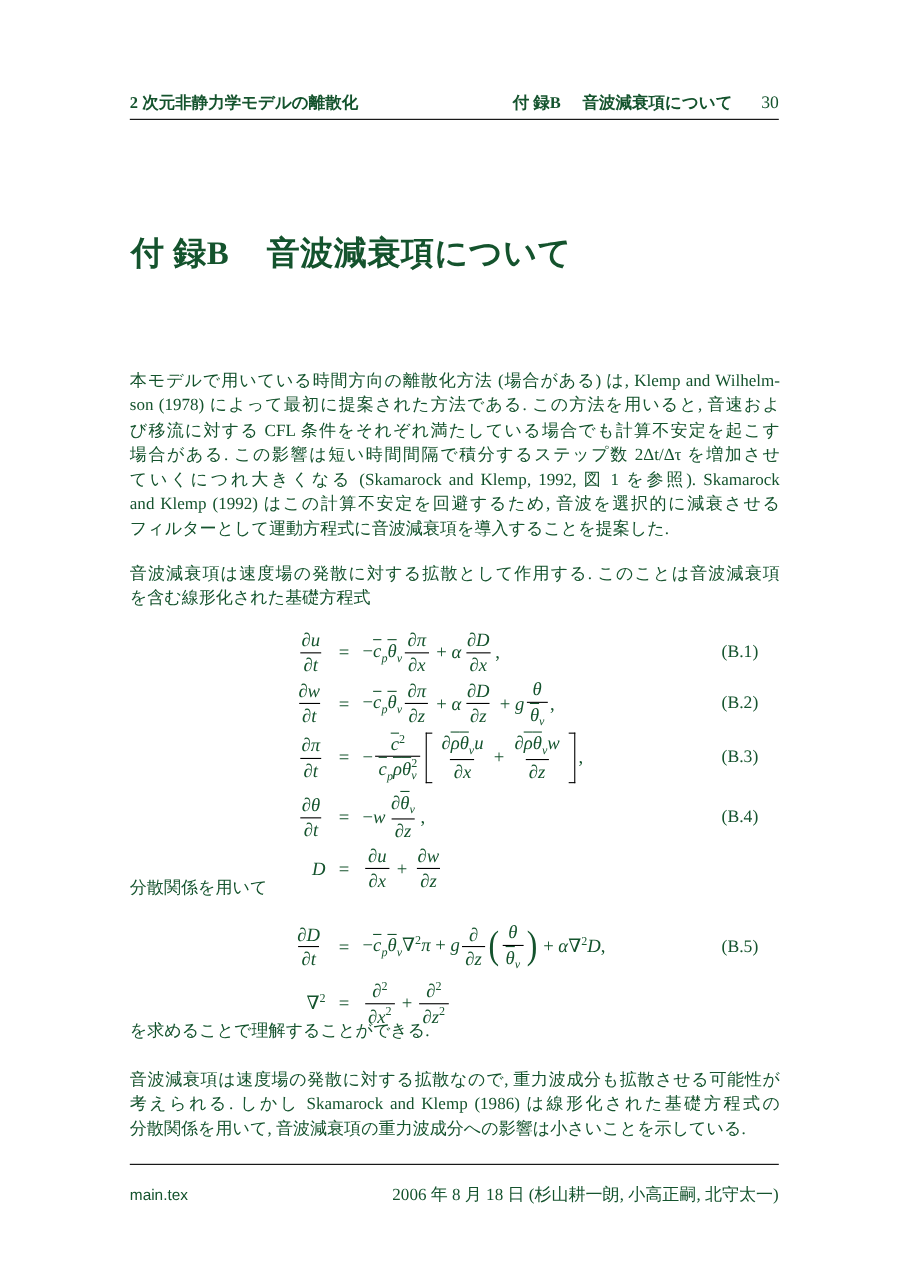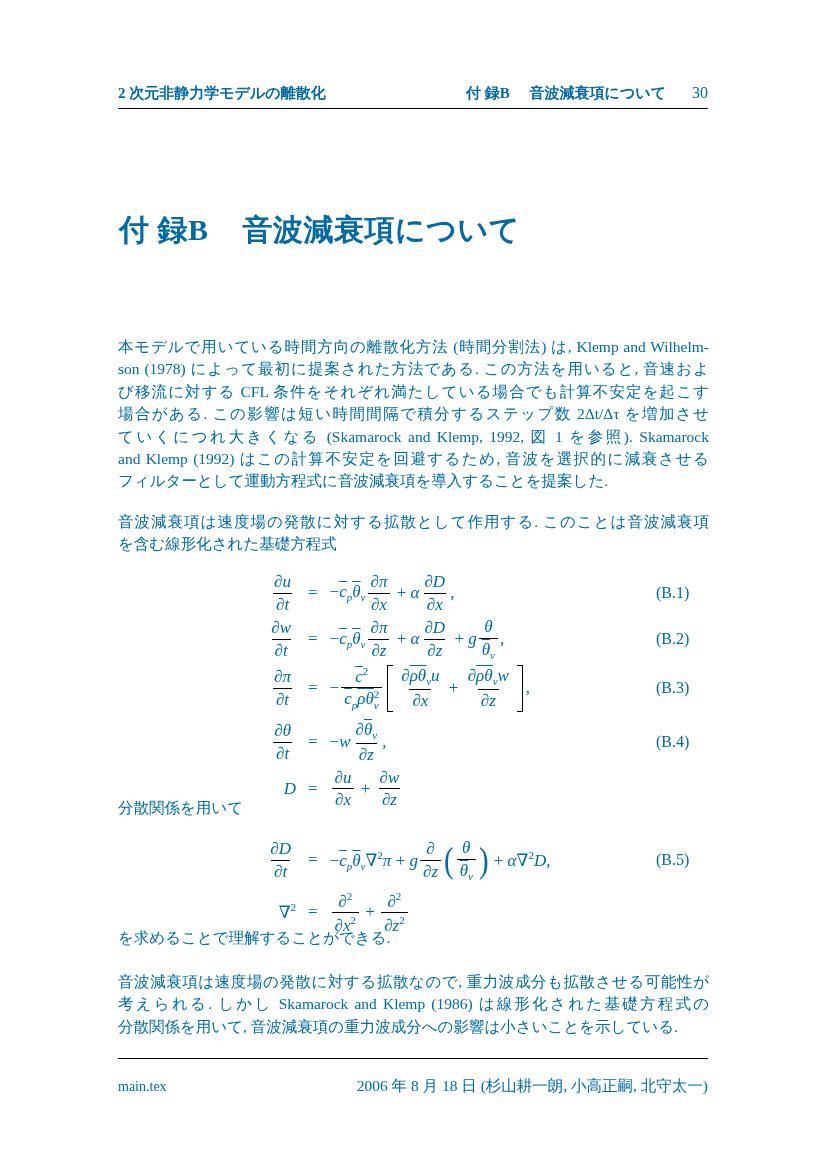--- a/index.html
+++ b/index.html
@@ -1,18 +1,18 @@
 <!DOCTYPE html>
 <html><head>
 <meta charset="utf-8">
 <style>
   html, body { margin:0; padding:0; background:#ffffff; }
   .page {
     position:relative; width:826px; height:1169px; background:#ffffff;
-    color:#0369a1; font-family:"Liberation Serif","DejaVu Serif",serif;
+    color:#14532d; font-family:"Liberation Serif","DejaVu Serif",serif;
     overflow:hidden;
   }
 
   
   .pagehead {
     position:absolute; left:118px; top:84px; width:590px;
     display:flex; align-items:baseline;
     border-bottom:1.5px solid #000; padding-bottom:5px;
     font-weight:bold; font-size:15px;
   }
@@ -62,41 +62,41 @@
   .sqb.left  { border-left:1.5px solid #000;  border-top:1.5px solid #000; border-bottom:1.5px solid #000; }
   .sqb.right { border-right:1.5px solid #000; border-top:1.5px solid #000; border-bottom:1.5px solid #000; }
   .bigp { font-size:170%; line-height:1; transform:scaleY(1.25); margin:0 1px; }
 
   
   .pagefoot {
     position:absolute; left:118px; top:1058px; width:590px;
     border-top:1.5px solid #000; padding-top:5px;
     display:flex; align-items:baseline; font-size:15px;
   }
-  .foot-file { font-family:Liberation Serif, serif; font-size:14px; }
+  .foot-file { font-family:Liberation Sans, sans-serif; font-size:14px; }
   .foot-date { margin-left:auto; font-size:15.5px;margin-top:12px; }
 </style>
 </head>
 <body>
 
 <div class="page">
 
   <header class="pagehead">
     <span class="head-section">2 次元非静力学モデルの離散化</span>
     <span class="head-right">
       <span class="head-chapter-label">付 録B</span>
       <span class="head-chapter-title">音波減衰項について</span>
     </span>
     <span class="head-page">30</span>
   </header>
 
   <h1 class="chapter-title"><span>付 録B</span><span class="title-gap"></span><span>音波減衰項について</span></h1>
 
   <section class="para p1">
-      <div class="pline">本モデルで用いている時間方向の離散化方法 (時間分割法) は, Klemp and Wilhelm-</div>
+      <div class="pline">本モデルで用いている時間方向の離散化方法 (場合がある) は, Klemp and Wilhelm-</div>
       <div class="pline">son (1978) によって最初に提案された方法である. この方法を用いると, 音速およ</div>
       <div class="pline">び移流に対する CFL 条件をそれぞれ満たしている場合でも計算不安定を起こす</div>
       <div class="pline">場合がある. この影響は短い時間間隔で積分するステップ数 2Δt/Δτ を増加させ</div>
       <div class="pline">ていくにつれ大きくなる (Skamarock and Klemp, 1992, 図 1 を参照). Skamarock</div>
       <div class="pline">and Klemp (1992) はこの計算不安定を回避するため, 音波を選択的に減衰させる</div>
       <div class="pline plast">フィルターとして運動方程式に音波減衰項を導入することを提案した.</div>
     </section>
 
   <section class="para p2">
       <div class="pline">音波減衰項は速度場の発散に対する拡散として作用する. このことは音波減衰項</div>

